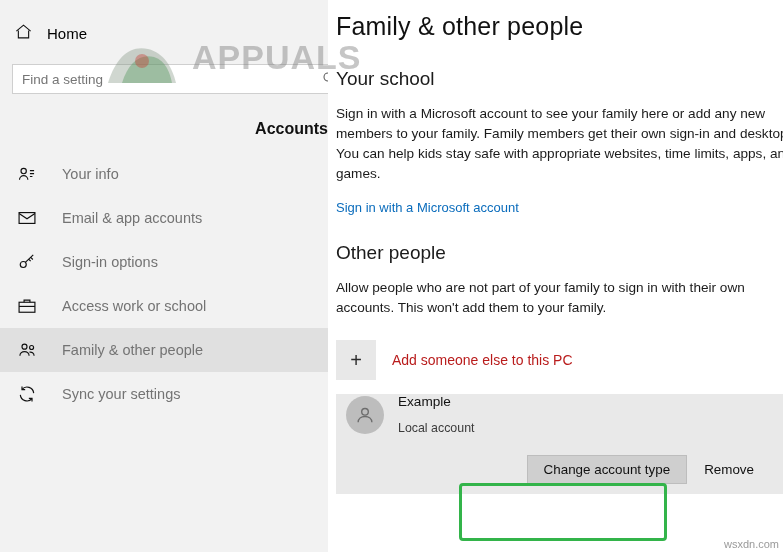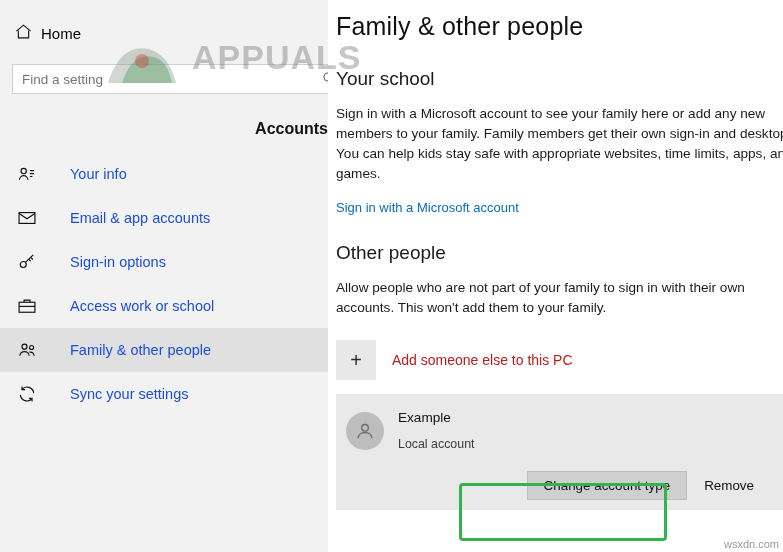--- a/index.html
+++ b/index.html
@@ -22,21 +22,21 @@
     left: 0;
     top: 0;
     width: 328px;
     height: 552px;
     background: #f2f2f2;
     box-sizing: border-box;
   }
   .home-row {
     display: flex;
     align-items: center;
-    gap: 8px;
+    gap: 14px;
     padding: 18px 0 0 14px;
     height: 30px;
   }
   .home-label {
     font-size: 15px;
     color: #000;
   }
   .search-wrap {
     margin: 16px 0 0 12px;
     width: 334px;
@@ -70,25 +70,25 @@
     font-weight: bold;
     color: #111;
     text-align: right;
   }
   .nav {
     margin-top: 14px;
   }
   .nav-item {
     display: flex;
     align-items: center;
-    gap: 32px;
+    gap: 24px;
     height: 44px;
     padding-left: 16px;
     font-size: 14.5px;
-    color: #1d4ed8;
+    color: #737373;
     position: relative;
   }
   .nav-item .nav-ico {
     width: 22px;
     display: flex;
     justify-content: center;
     align-items: center;
     color: #111;
   }
   .nav-item.selected {
@@ -148,21 +148,21 @@
     line-height: 1;
   }
   .add-label {
     font-size: 14px;
     color: #b91c1c;
   }
   .account-card {
     margin: 14px 0 0 8px;
     width: 447px;
     background: #e9e9e9;
-    padding: 16px 0 10px 0;
+    padding: 0 0 10px 0;
     box-sizing: border-box;
   }
   .acct-row {
     display: flex;
     align-items: center;
     gap: 14px;
     padding-left: 10px;
   }
   .avatar {
     width: 38px;

